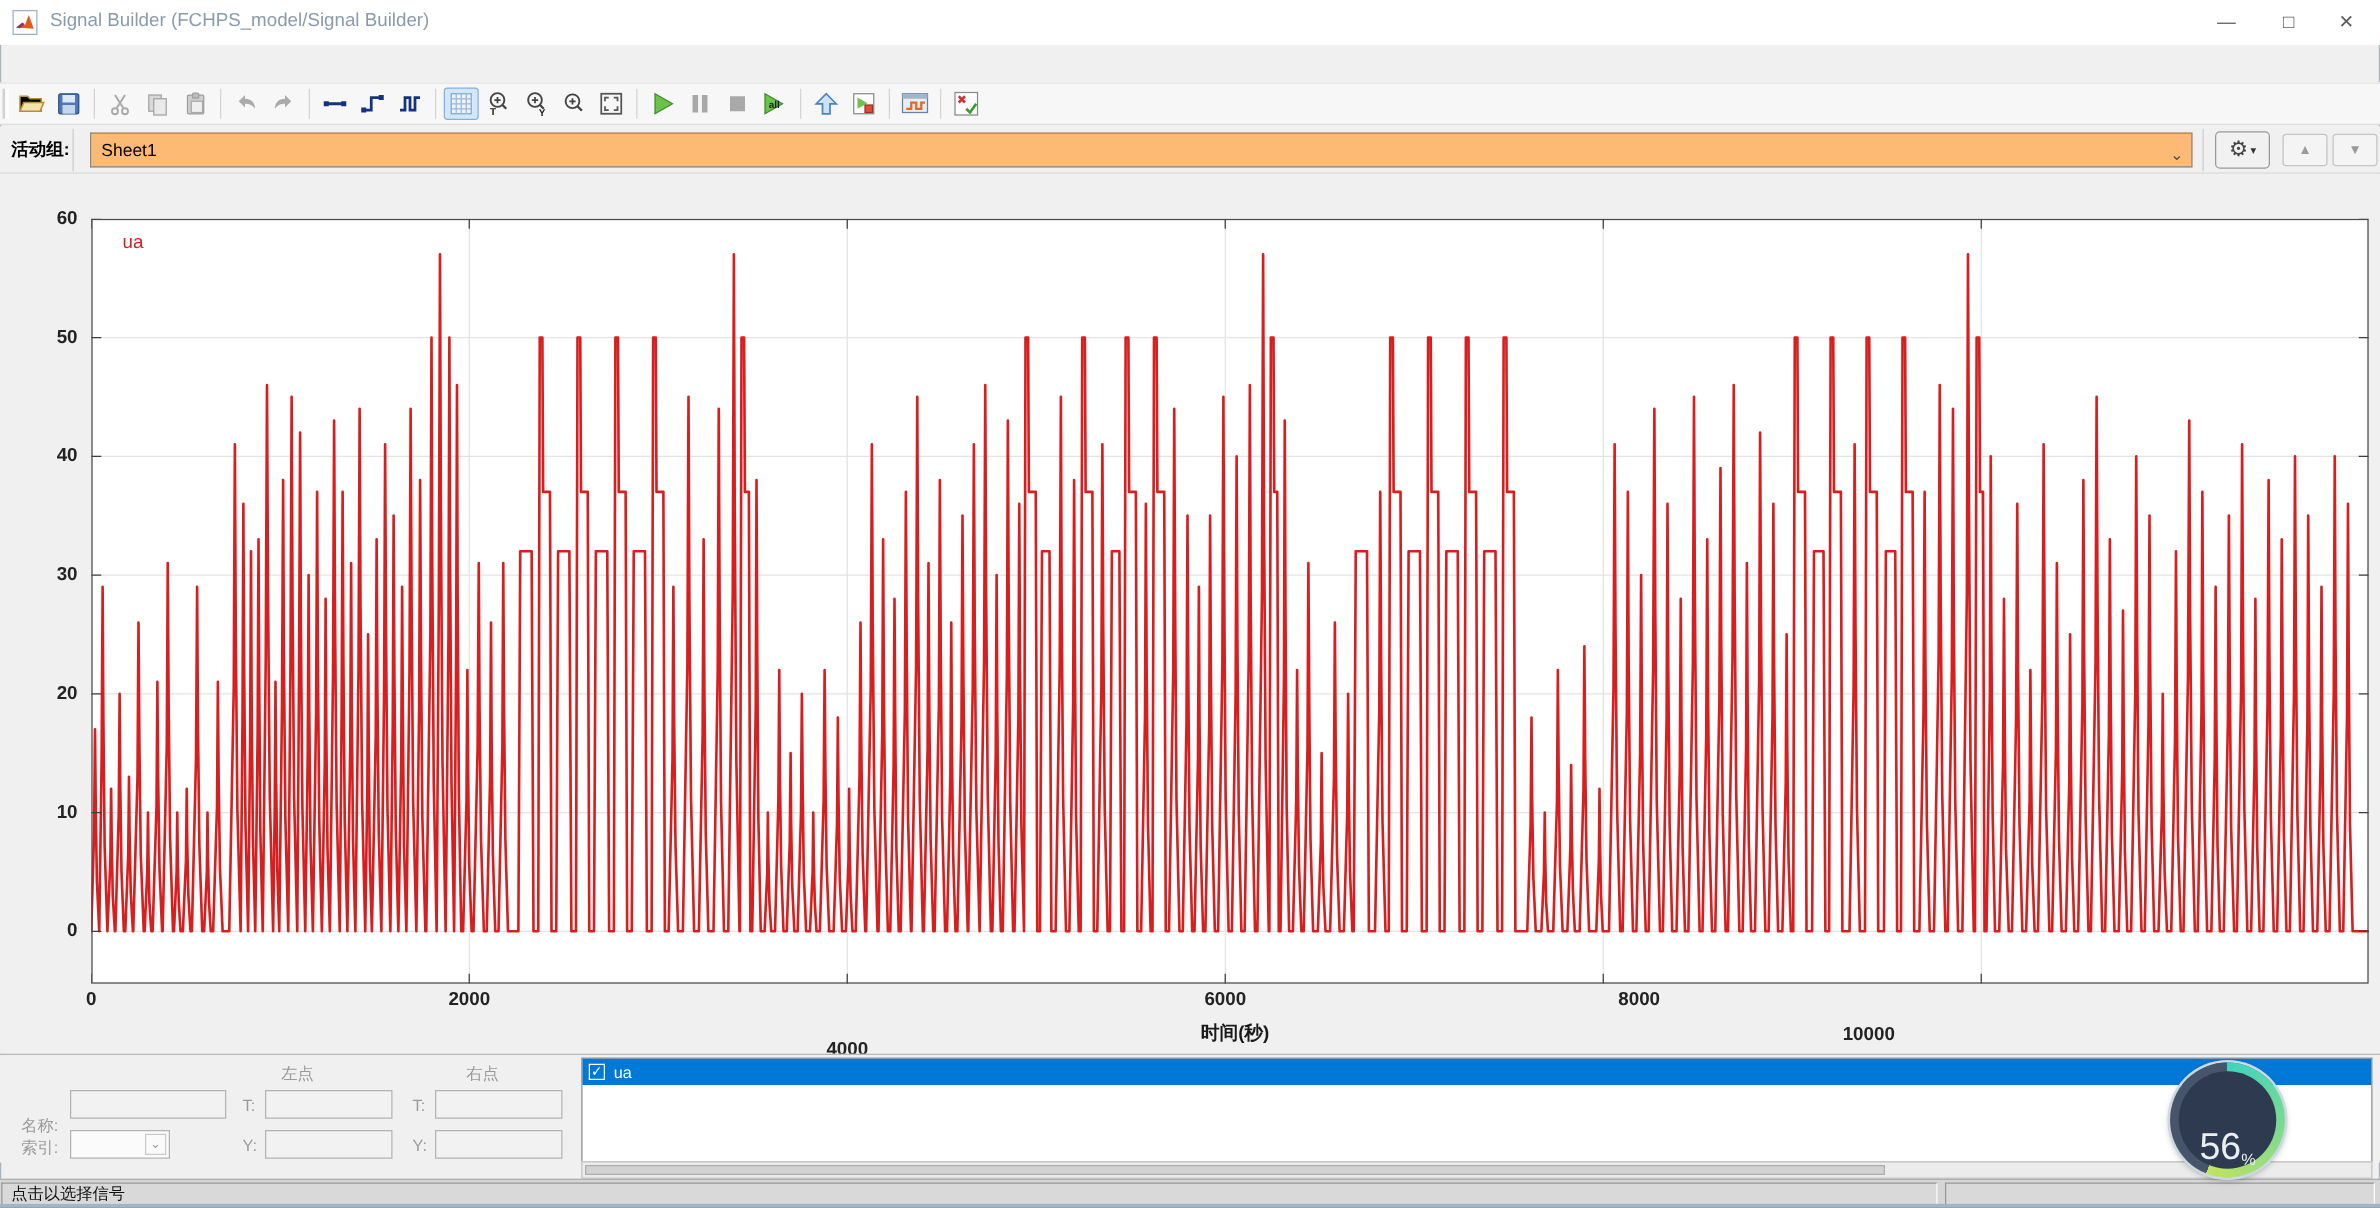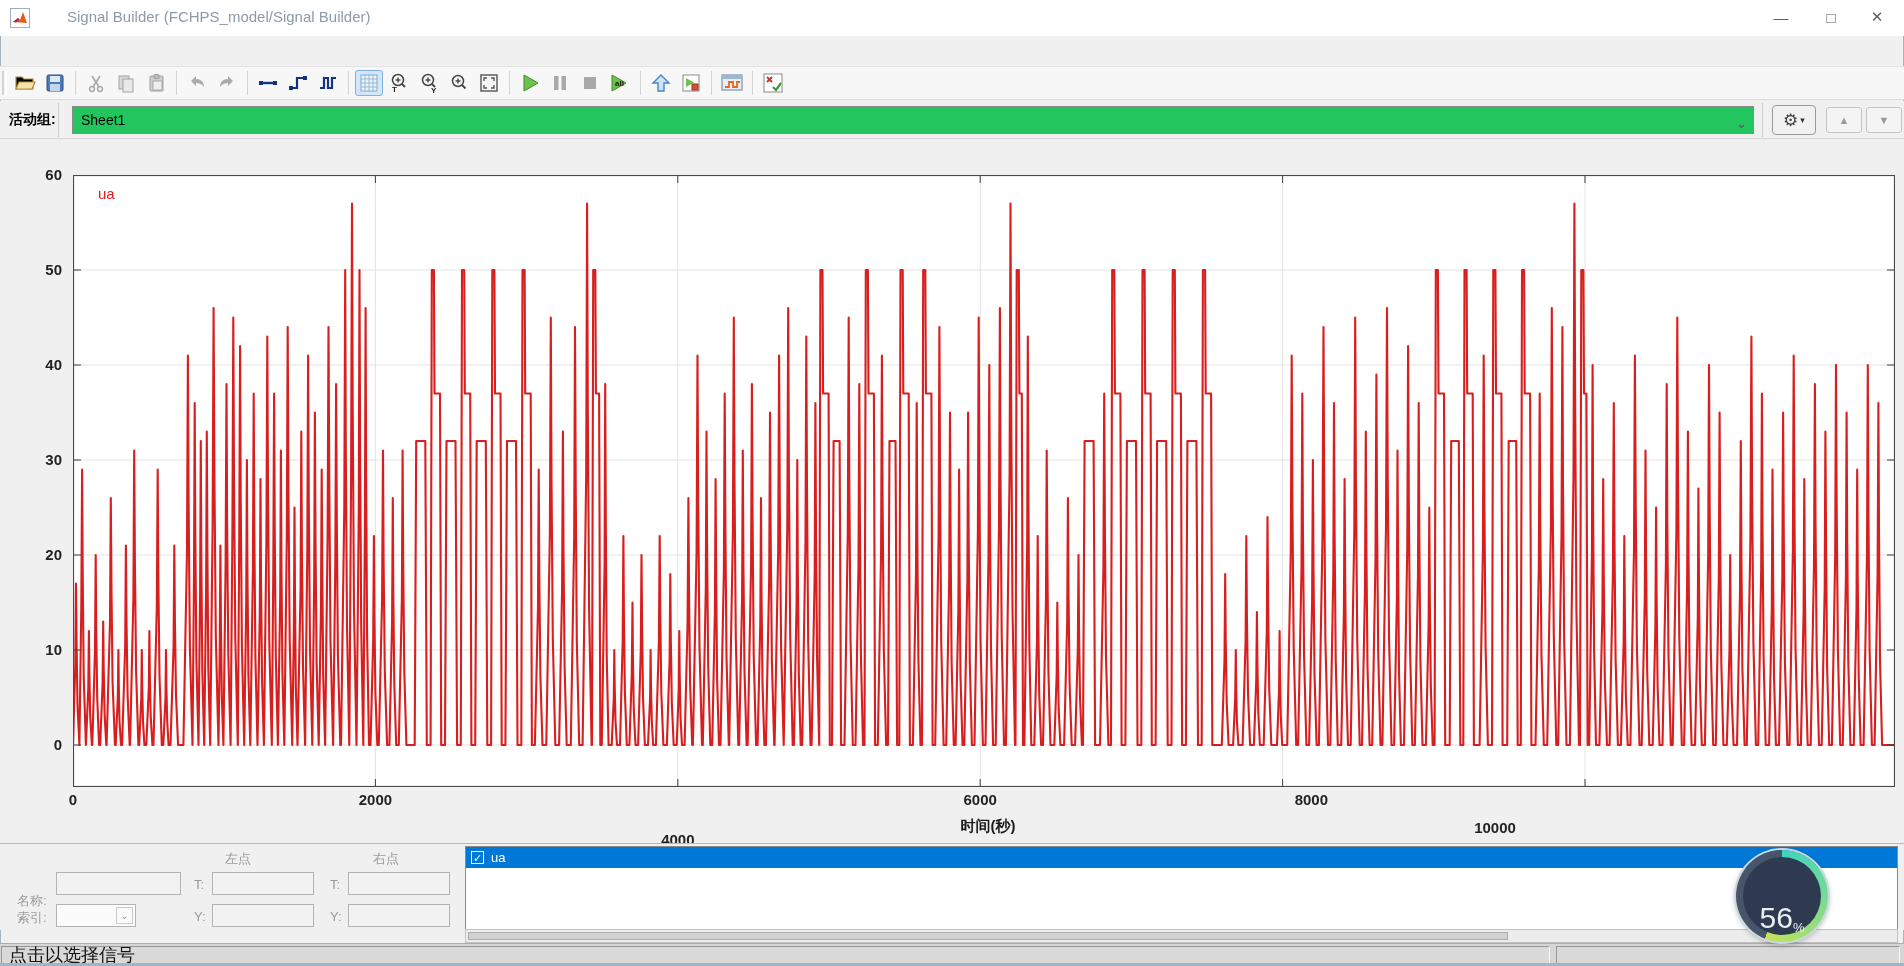--- a/index.html
+++ b/index.html
@@ -3,40 +3,40 @@
 <meta charset="utf-8">
 <style>
   html,body{margin:0;padding:0;background:#444;}
   *{box-sizing:border-box;font-family:"Liberation Sans","DejaVu Sans",sans-serif;}
   .window{position:relative;width:1904px;height:966px;background:#f0f0f0;overflow:hidden;
           box-shadow:inset 0 0 0 1px #aab4bd;}
   
   .titlebar{position:absolute;left:0;top:0;width:100%;height:36px;background:#ffffff;}
   .app-icon{position:absolute;left:10px;top:8px;width:20px;height:20px;border:1px solid #9fb0c4;background:#fff;}
   .app-icon svg{display:block}
-  .title-text{position:absolute;left:40px;top:8px;font-size:15px;color:#8c9bab;margin-left:27px;}
+  .title-text{position:absolute;left:40px;top:8px;font-size:15px;color:#8c9bab;}
   .win-btn{position:absolute;top:0;width:46px;height:34px;display:flex;align-items:center;justify-content:center;
            color:#5c5c5c;font-size:15px;}
   
   .menubar{position:absolute;left:0;top:36px;width:100%;height:30px;background:#ffffff;}
   .menu-item{position:absolute;top:4px;height:22px;line-height:22px;padding:0 6px;font-size:14px;color:#111;}
   .menu-overflow{position:absolute;right:8px;top:6px;color:#222;}
   
   .toolbar{position:absolute;left:0;top:66px;width:100%;height:34px;background:#f7f7f7;
            border-top:1px solid #e3e3e3;border-bottom:1px solid #dcdcdc;display:flex;align-items:center;}
   .grip{width:5px;height:24px;margin:0 3px 0 2px;border-left:2px solid #d3d3d3;border-right:2px solid #fff;}
   .tbtn{width:28px;height:26px;margin:0 1px;display:flex;align-items:center;justify-content:center;border-radius:3px;}
   .tbtn svg{display:block}
   .tbtn.active{background:#d4e7fa;border:1px solid #7fb2e4;}
   .tsep{width:1px;height:24px;background:#d4d4d4;margin:0 5px;}
   
   .groupbar{position:absolute;left:0;top:101px;width:100%;height:38px;background:#f0f0f0;border-bottom:1px solid #d6d6d6;}
   .group-label{position:absolute;left:9px;top:10px;font-size:14px;font-weight:bold;color:#000;}
   .group-div{position:absolute;left:58px;top:2px;width:1px;height:34px;background:#cccccc;}
-  .group-combo{position:absolute;left:72px;top:5px;width:1682px;height:28px;background:#22c55e;border:1px solid #8a8a8a;
+  .group-combo{position:absolute;left:72px;top:5px;width:1682px;height:28px;background:#fdba74;border:1px solid #8a8a8a;
                font-size:14px;color:#000;line-height:26px;padding-left:8px;}
   .combo-arrow{position:absolute;right:6px;top:4px;color:#555;font-size:13px;}
   .group-div2{position:absolute;left:1762px;top:2px;width:1px;height:34px;background:#cccccc;}
   .gear-btn{position:absolute;left:1772px;top:4px;width:44px;height:30px;background:#f1f1f1;border:1px solid #9a9a9a;
             border-radius:4px;display:flex;align-items:center;justify-content:center;color:#444;font-size:17px;}
   .gear-caret{font-size:9px;color:#333;margin-left:2px;}
   .updown-btn{position:absolute;top:6px;width:36px;height:26px;background:#f4f4f4;border:1px solid #c4c4c4;
               border-radius:3px;display:flex;align-items:center;justify-content:center;color:#9a9a9a;font-size:11px;}
   
   .figure{position:absolute;left:0;top:139px;width:100%;height:704px;background:#f0f0f0;}
@@ -56,21 +56,21 @@
   .siglist{position:absolute;left:465px;top:2px;width:1433px;height:84px;background:#ffffff;border:1px solid #8a8a8a;}
   .sigrow{position:absolute;left:0;top:0;width:100%;height:21px;background:#0078d7;color:#fff;
           display:flex;align-items:center;font-size:13px;}
   .sigcheck{width:13px;height:13px;border:1px solid #ffffff;margin:0 7px 0 5px;font-size:11px;line-height:12px;
             text-align:center;color:#fff;}
   
   .hscroll{position:absolute;left:465px;top:929px;width:1433px;height:14px;background:#ececec;border:1px solid #c2c2c2;}
   .hthumb{position:absolute;left:2px;top:2px;width:1040px;height:8px;background:#d2d2d2;border:1px solid #adadad;}
   .statusbar{position:absolute;left:0;top:943px;width:100%;height:23px;background:#d6d6d6;border-top:1px solid #adadad;}
   .spanel{position:absolute;top:2px;height:18px;background:#d9d9d9;border:1px solid;border-color:#979797 #fbfbfb #fbfbfb #979797;}
-  .spanel1{left:1px;width:1549px;font-size:18px;color:#111;line-height:16px;padding-left:7px;}
+  .spanel1{left:1px;width:1549px;font-size:13px;color:#111;line-height:16px;padding-left:7px;}
   .spanel2{left:1556px;width:344px;}
   
   .badge{position:absolute;left:1736px;top:850px;width:92px;height:92px;border-radius:50%;
          background:conic-gradient(#3ed4be 0deg,#8bdc86 120deg,#c6e25c 202deg,#46556a 202deg,#46556a 360deg);
          box-shadow:0 0 0 2px #ccd8e2,0 2px 6px rgba(0,0,0,.35);z-index:60;display:flex;align-items:center;justify-content:center;}
   .badge-inner{width:78px;height:78px;border-radius:50%;background:#2e3a4f;display:flex;align-items:flex-end;justify-content:center;color:#e9eef3;}
   .badge-num{font-size:30px;}
   .badge-pct{font-size:13px;margin-top:10px;}
   .bottomedge{position:absolute;left:0;top:963px;width:100%;height:3px;background:#9fb6c9;}
 </style>

